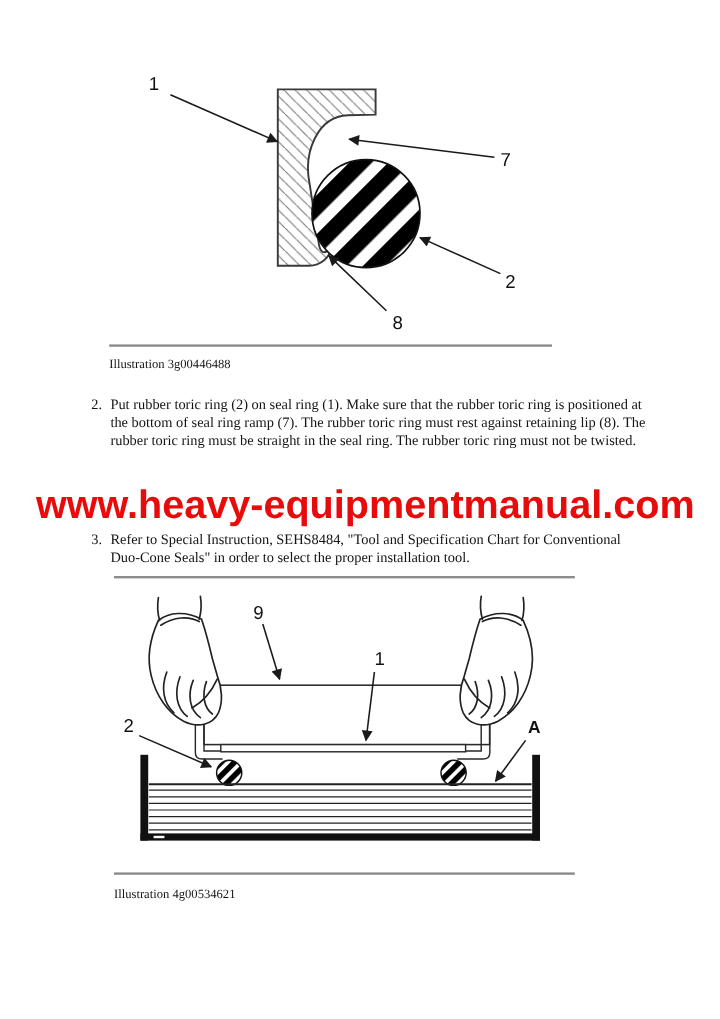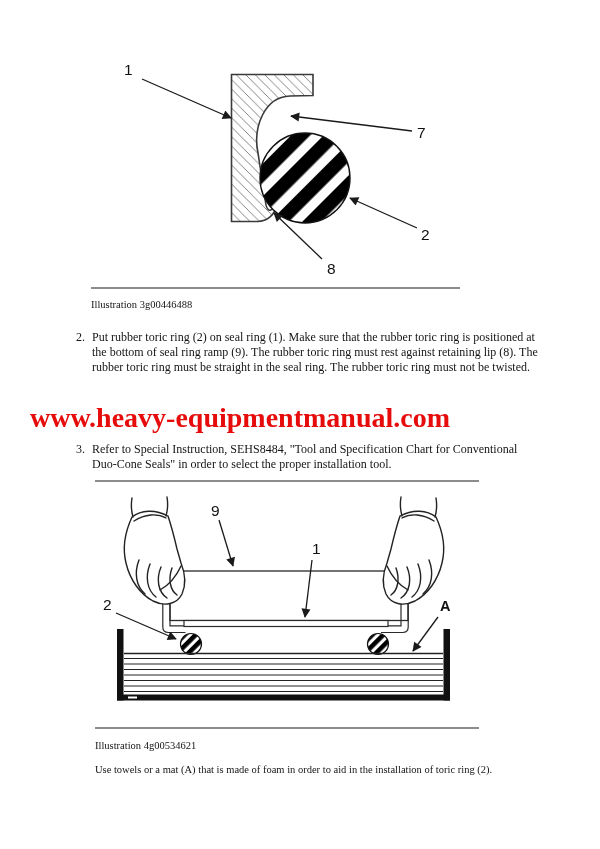--- a/index.html
+++ b/index.html
@@ -18,22 +18,22 @@
   .caprow4{left:95px;top:740px;width:384px;}
   .captext{position:absolute;left:95px;top:764px;width:500px;font-size:10.5px;white-space:nowrap;}
   .step{position:absolute;width:468px;font-size:12px;line-height:14.8px;}
   .step .num{position:absolute;left:0;top:0;}
   .step .body{display:block;margin-left:16px;width:446px;}
   .step2{left:76px;top:330px;}
   .step3{left:76px;top:442px;}
   .note{position:absolute;left:92px;top:398px;width:446px;font-size:12px;line-height:14.8px;}
   .note b{font-weight:bold;}
   .watermark{position:absolute;left:30px;top:402px;width:570px;z-index:20;
-             font-family:Liberation Serif, serif;
-             font-weight:bold;font-size:28px;letter-spacing:0px;opacity:.95;
+             font-family:Liberation Sans, sans-serif;
+             font-weight:bold;font-size:33px;letter-spacing:0px;opacity:.95;
              white-space:nowrap;pointer-events:none;}
   .co{font-family:"Liberation Sans","DejaVu Sans",sans-serif;font-size:15.5px;fill:#111;}
   .cob{font-weight:bold;font-size:14.5px;}
   .ln{stroke:#1a1a1a;stroke-width:1.3;fill:none;}
 </style>
 </head>
 <body>
 
 <div class="page">
 
@@ -77,21 +77,21 @@
   </svg>
 
   <div class="rule rule3"></div>
   <div class="caprow caprow3">
     <span>Illustration 3</span>
     <span>g00446488</span>
   </div>
 
   <div class="step step2">
     <span class="num">2.</span>
-    <span class="body">Put rubber toric ring (2) on seal ring (1). Make sure that the rubber toric ring is positioned at the bottom of seal ring ramp (9). The rubber toric ring must rest against retaining lip (8). The rubber toric ring must be straight in the seal ring. The rubber toric ring must not be twisted.</span>
+    <span class="body">Put rubber toric ring (2) on seal ring (1). Make sure that the rubber toric ring is positioned at the bottom of seal ring ramp (7). The rubber toric ring must rest against retaining lip (8). The rubber toric ring must be straight in the seal ring. The rubber toric ring must not be twisted.</span>
   </div>
 
 
   <div class="watermark" style="color:#e60000">www.heavy-equipmentmanual.com</div>
 
   <div class="step step3">
     <span class="num">3.</span>
     <span class="body">Refer to Special Instruction, SEHS8484, "Tool and Specification Chart for Conventional Duo-Cone Seals" in order to select the proper installation tool.</span>
   </div>
 
@@ -156,15 +156,14 @@
     <text class="co" x="312" y="554">1</text>
     <text class="co" x="103" y="610">2</text>
     <text class="co cob" x="440" y="611">A</text>
   </svg>
 
   <div class="rule rule4"></div>
   <div class="caprow caprow4">
     <span>Illustration 4</span>
     <span>g00534621</span>
   </div>
-  <div class="captext">Use towels or a mat (A) that is made of foam in order to aid in the installation of toric ring (2).</div>
 
 </div>
 
 </body></html>

